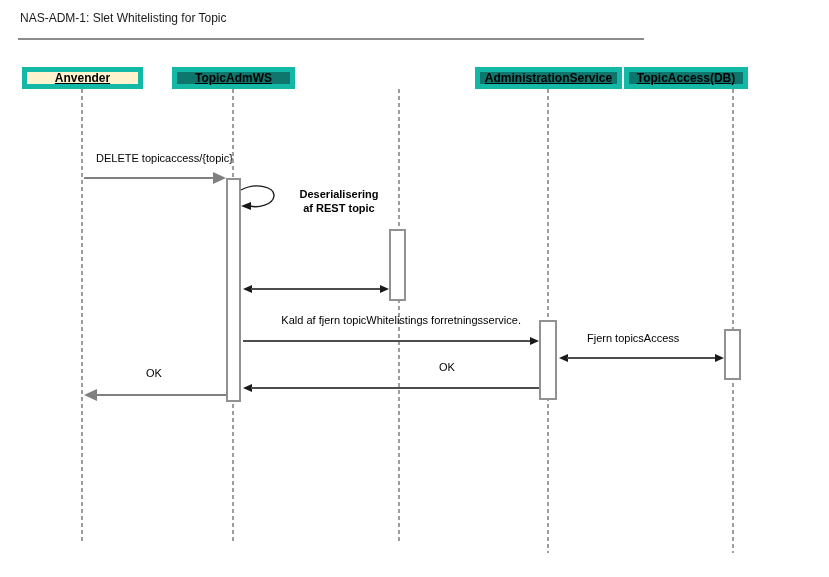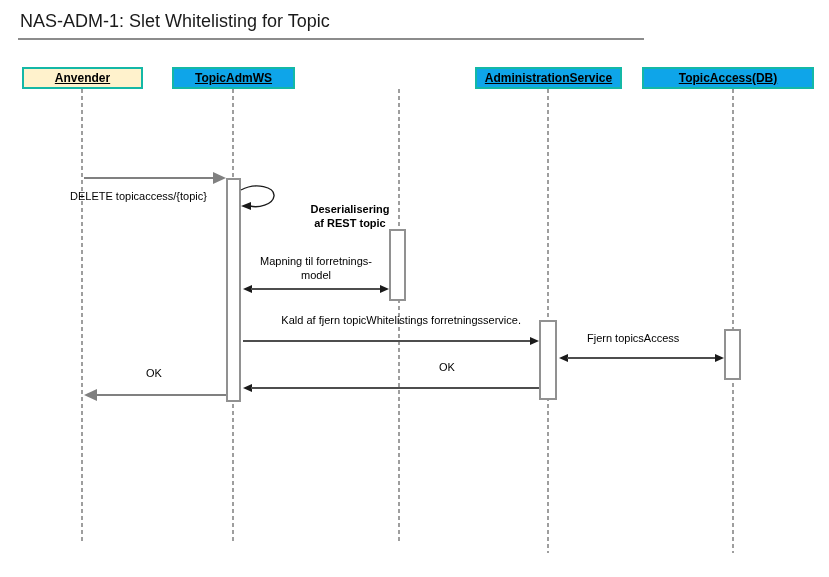--- a/index.html
+++ b/index.html
@@ -3,37 +3,37 @@
 <meta charset="utf-8">
 <style>
   html,body { margin:0; padding:0; background:#ffffff; }
   #canvas {
     position:relative; width:829px; height:577px; background:#ffffff;
     font-family:"Liberation Sans", sans-serif; overflow:hidden;
   }
   .abs { position:absolute; }
 
   
-  .title { left:20px; top:11px; font-size:18px; color:#1a1a1a; white-space:nowrap; }
+  .title { left:20px; top:11px; font-size:12px; color:#1a1a1a; white-space:nowrap; }
   .title-rule { left:18px; top:38px; width:626px; height:2px; background:#8c8c8c; }
 
   
   .actor {
     top:67px; height:22px; box-sizing:border-box;
-    border:2px solid #14b8a6; display:flex; align-items:center; justify-content:center;
+    border:5px solid #14b8a6; display:flex; align-items:center; justify-content:center;
     font-size:12px; font-weight:bold; color:#000000;
   }
   .actor span { text-decoration:underline; white-space:nowrap; }
   .fill-user    { background:#fff2cc; }
-  .fill-service { background:#0ea5e9; }
+  .fill-service { background:#0f766e; }
   .a1 { left:22px;  width:121px; }
   .a2 { left:172px; width:123px; }
   .a3 { left:341px; width:117px; }
   .a4 { left:475px; width:147px;text-align:right; }
-  .a5 { left:642px; width:172px; }
+  .a5 { left:624px; width:124px; }
 
   
   .lifeline {
     width:2px; top:89px;
     background:repeating-linear-gradient(to bottom,#9e9e9e 0px,#9e9e9e 4px,transparent 4px,transparent 7px);
   }
   .l1 { left:81px;  height:454px; }
   .l2 { left:232px; height:454px; }
   .l3 { left:398px; height:454px; }
   .l4 { left:547px; height:464px; }
@@ -57,24 +57,24 @@
   .tri-r-gray { border-left:13px solid #808080; border-top:6px solid transparent; border-bottom:6px solid transparent; }
   .tri-l-gray { border-right:13px solid #808080; border-top:6px solid transparent; border-bottom:6px solid transparent; }
 
   
   .mlabel { font-size:11px; color:#000000; white-space:nowrap; line-height:14px; }
   .mlabel.center { text-align:center; white-space:normal; }
   .mlabel.bold { font-weight:bold; }
 
   .m1-line  { left:84px;  top:177px; width:131px; }
   .m1-head  { left:213px; top:172px; }
-  .m1-label { left:70px;  top:151px;margin-top:38px; }
+  .m1-label { left:96px;  top:151px; }
 
   .loop-svg { left:240px; top:185px; width:44px; height:28px; }
-  .m2-label { left:294px; top:187px; width:112px;margin-top:15px; }
+  .m2-label { left:283px; top:187px; width:112px; }
 
   .m3-head-l { left:243px; top:285px; }
   .m3-line   { left:251px; top:288px; width:130px; }
   .m3-head-r { left:380px; top:285px; }
   .m3-label  { left:257px; top:254px; width:118px; }
 
   .m4-line  { left:243px; top:340px; width:288px; }
   .m4-head  { left:530px; top:337px; }
   .m4-label { left:259px; top:313px; width:262px; text-align:right; }
 
@@ -129,24 +129,20 @@
 
   <svg class="abs loop-svg" viewBox="0 0 44 28">
     <path d="M 1 5 C 16 -3, 35 2, 34 11 C 33 20, 18 23, 10 21" fill="none" stroke="#1a1a1a" stroke-width="1.4"></path>
     <polygon points="1,21 11,17 11,25" fill="#1a1a1a"></polygon>
   </svg>
   <div class="abs mlabel bold center m2-label">
     <div>Deserialisering</div>
     <div>af REST topic</div>
   </div>
 
-  <div class="abs mlabel center m3-label">
-    <div>Mapning til forretnings-</div>
-    <div>model</div>
-  </div>
   <div class="abs tri tri-l-dark m3-head-l"></div>
   <div class="abs mline m3-line"></div>
   <div class="abs tri tri-r-dark m3-head-r"></div>
 
   <div class="abs mlabel m4-label">Kald af fjern topicWhitelistings forretningsservice.</div>
   <div class="abs mline m4-line"></div>
   <div class="abs tri tri-r-dark m4-head"></div>
 
   <div class="abs mlabel m5-label">Fjern topicsAccess</div>
   <div class="abs tri tri-l-dark m5-head-l"></div>

